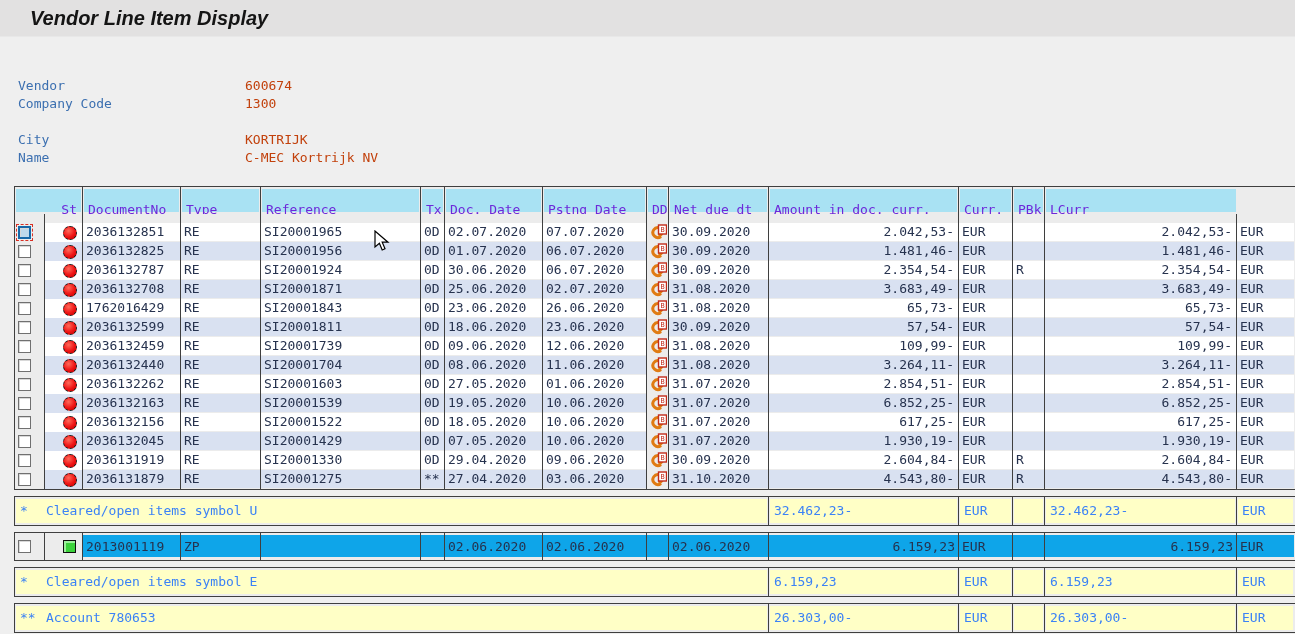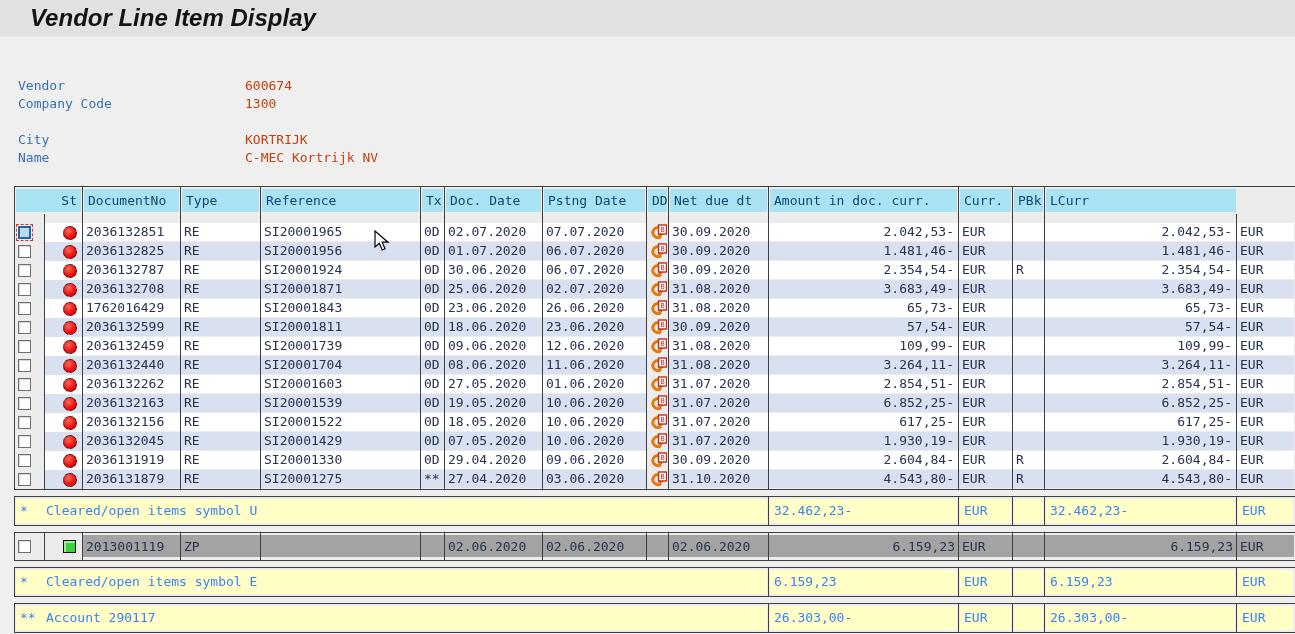--- a/index.html
+++ b/index.html
@@ -12,39 +12,39 @@
     position:relative;
   }
   
   .titlebar {
     height:37px; background:#e2e1e1;
     display:flex; align-items:center; padding-left:30px;
     border-bottom:1px solid #e8e8e8;
   }
   .titlebar h1 {
     font-family:"Liberation Sans", sans-serif;
-    font-size:24px; font-weight:bold; font-style:italic; color:#141414;
+    font-size:20px; font-weight:bold; font-style:italic; color:#141414;
   }
   
   .info { margin:40px 0 0 18px; }
   .info-row { display:flex; height:18px; line-height:18px; }
   .info-row .lbl { width:227px; color:#3b6fb0; }
   .info-row .val { color:#c2410c; }
   .info-gap { height:18px; }
   
   .alv { position:absolute; left:14px; top:186px; width:1282px; }
   .tbl { border:1px solid #3f3f3f; background:#ececec; }
   .grid-row { display:grid; grid-template-columns:30px 38px 98px 80px 160px 24px 98px 104px 22px 100px 190px 54px 32px 192px 57px; }
   .grid-head { display:grid; grid-template-columns:68px 98px 80px 160px 24px 98px 104px 22px 100px 190px 54px 32px 192px 57px; }
   .grid-sub { display:grid; grid-template-columns:754px 190px 54px 32px 192px 57px; }
   .cell { border-right:1px solid #3f3f3f; overflow:hidden; position:relative; }
   .cell:last-child { border-right:none; }
   
   .hcell { height:27px; padding:2px 1px; }
-  .hbox { background:#a9e2f3; height:100%; padding:2px 4px; color:#0c4a6e; line-height:19px; white-space:pre; }
+  .hbox { background:#a9e2f3; height:100%; padding:11px 4px; color:#6d28d9; line-height:19px; white-space:pre; }
   .hbox.r { text-align:right; }
   
   .spacer .cell { height:9px; }
   
   .drow .cell { height:19px; padding:0; }
   .fbox { height:18px; margin-bottom:1px; padding:1px 3px; line-height:16px; white-space:pre; background:#fff; }
   .drow.alt .fbox { background:#d9e1f1; }
   .fbox.num { text-align:right; padding-right:4px; }
   .chk-cell { display:flex; align-items:center; padding-left:3px !important; background:#ececec; }
   .st-cell { display:flex; align-items:center; justify-content:flex-end; padding-right:5px !important; }
@@ -61,21 +61,21 @@
   .icon-green { width:13px; height:13px; background:#3bd23b; border:1px solid #0e0e0e;
     box-shadow:inset 2px 2px 0 #9cf09c; }
   
   .sec { border:1px solid #3f3f3f; background:#ececec; margin-top:6px; }
   .sub .cell { height:28px; padding:2px 1px; }
   .ybox { background:#ffffc6; height:100%; line-height:21px; padding:1px 4px; white-space:pre; color:#3b82f6; }
   .ybox.num { text-align:left; }
   .star { display:inline-block; width:26px; }
   
   .zp .cell { height:27px; padding:2px 0; }
-  .zp .fbox { background:#a3a3a3; height:22px; line-height:19px; margin:0; padding:2px 3px; }
+  .zp .fbox { background:#0ea5e9; height:22px; line-height:19px; margin:0; padding:2px 3px; }
   .zp .chk-cell, .zp .st-cell { background:#ececec; height:27px; }
   .zp .st-cell { justify-content:flex-end; padding-right:6px !important; }
   
   .dd-icon { width:18px; height:17px; display:block; }
   
   .cursor { position:absolute; left:374px; top:230px; z-index:50; pointer-events:none; }
 </style>
 </head>
 <body>
 
@@ -994,21 +994,21 @@
     <div class="cell">
         <div class="ybox num">6.159,23</div>
       </div>
     <div class="cell">
         <div class="ybox">EUR</div>
       </div>
   </div>
 
   <div class="sec grid-sub sub">
     <div class="cell">
-      <div class="ybox"><span class="star">**</span><span>Account 290117</span></div>
+      <div class="ybox"><span class="star">**</span><span>Account 780653</span></div>
     </div>
     <div class="cell">
         <div class="ybox num">26.303,00-</div>
       </div>
     <div class="cell">
         <div class="ybox">EUR</div>
       </div>
     <div class="cell">
         <div class="ybox"></div>
       </div>

